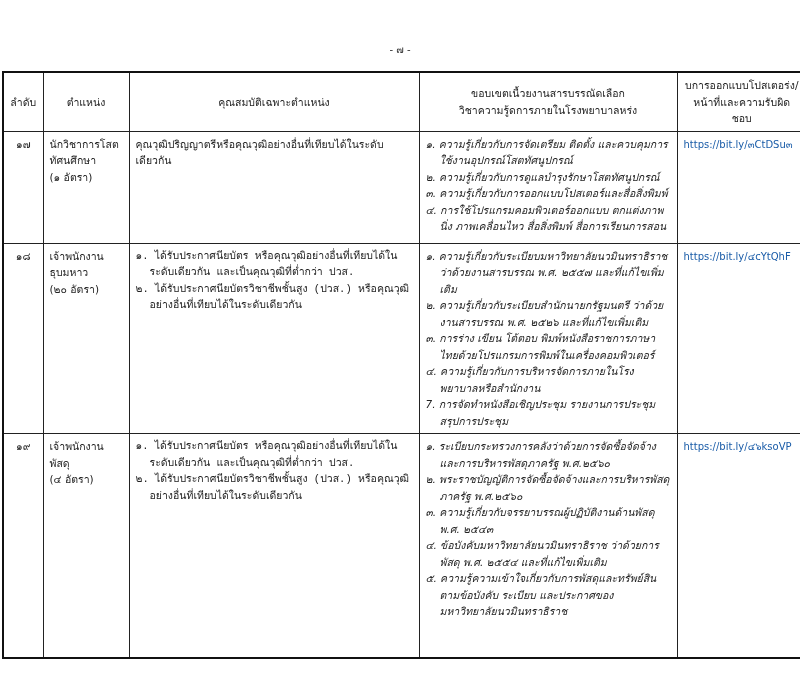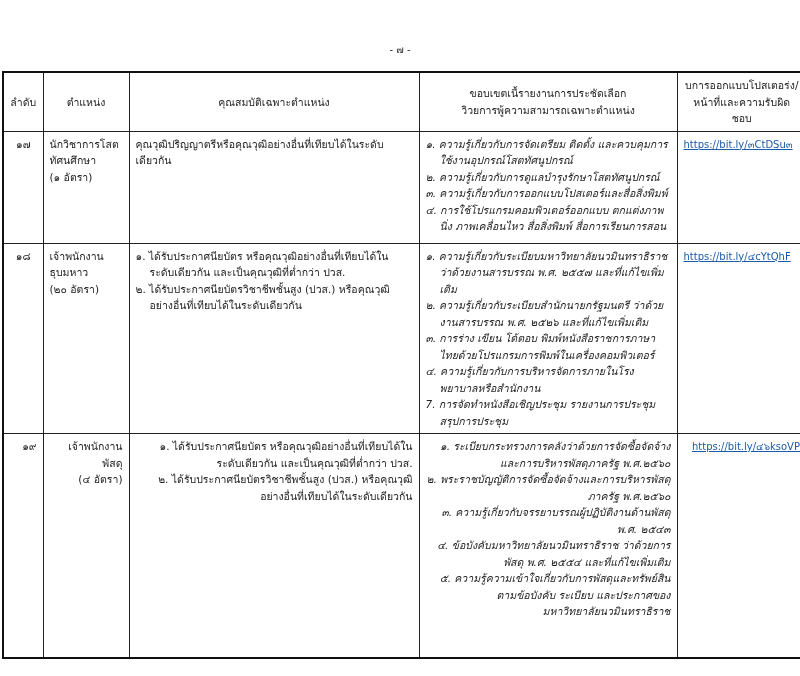--- a/index.html
+++ b/index.html
@@ -18,48 +18,48 @@
   }
   table.doc td, table.doc th {
     border: 1px solid #222; vertical-align: top;
     padding: 4px 6px; line-height: 16.5px; font-weight: normal;
   }
   table.doc { border: 2px solid #111; }
   table.doc th { vertical-align: middle; text-align: center; height: 30px; }
   th.h-last { text-align: left; padding-left: 8px; }
   td.num { text-align: center; padding-top: 8px; }
   td.pos, td.qual, td.scope, td.link { padding-top: 8px; }
-  .qual-item { padding-left: 14px; text-indent: -14px; }
+  .qual-item { padding-left: 14px; text-indent: -14px; font-family: Liberation Mono, monospace; }
   .scope-item { padding-left: 14px; text-indent: -14px; font-style: italic; }
-  .link-text { color: #1a5ca8; text-decoration: underline; font-size: 10px; }
+  .link-text { color: #1a5ca8; font-size: 10px; }
   .row1 td { height: 103px; }
   .row2 td { height: 176px; }
-  .row3 td { height: 215px; text-align: right; }
+  .row3 td { height: 215px; }
 </style>
 </head>
 <body>
 
 <div class="page-number">- ๗ -</div>
 
 <table class="doc">
   <colgroup>
     <col style="width:40px">
     <col style="width:86px">
     <col style="width:290px">
     <col style="width:258px">
     <col style="width:130px">
   </colgroup>
   <thead>
     <tr>
       <th>ลำดับ</th>
       <th>ตำแหน่ง</th>
       <th>คุณสมบัติเฉพาะตำแหน่ง</th>
       <th>
-        <div>ขอบเขตเนื้รายงานการประชัดเลือก</div>
-        <div>วิวยการพู้ความสามารถเฉพาะตำแหน่ง</div>
+        <div>ขอบเขตเนื้วยงานสารบรรณัดเลือก</div>
+        <div>วิชาความรู้ดการภายในโรงพยาบาลหร่ง</div>
       </th>
       <th class="h-last">
         <div>บการออกแบบโปสเตอร่ง/</div>
         <div>หน้าที่และความรับผิดชอบ</div>
       </th>
     </tr>
   </thead>
   <tbody>
 
     <tr class="row1">

